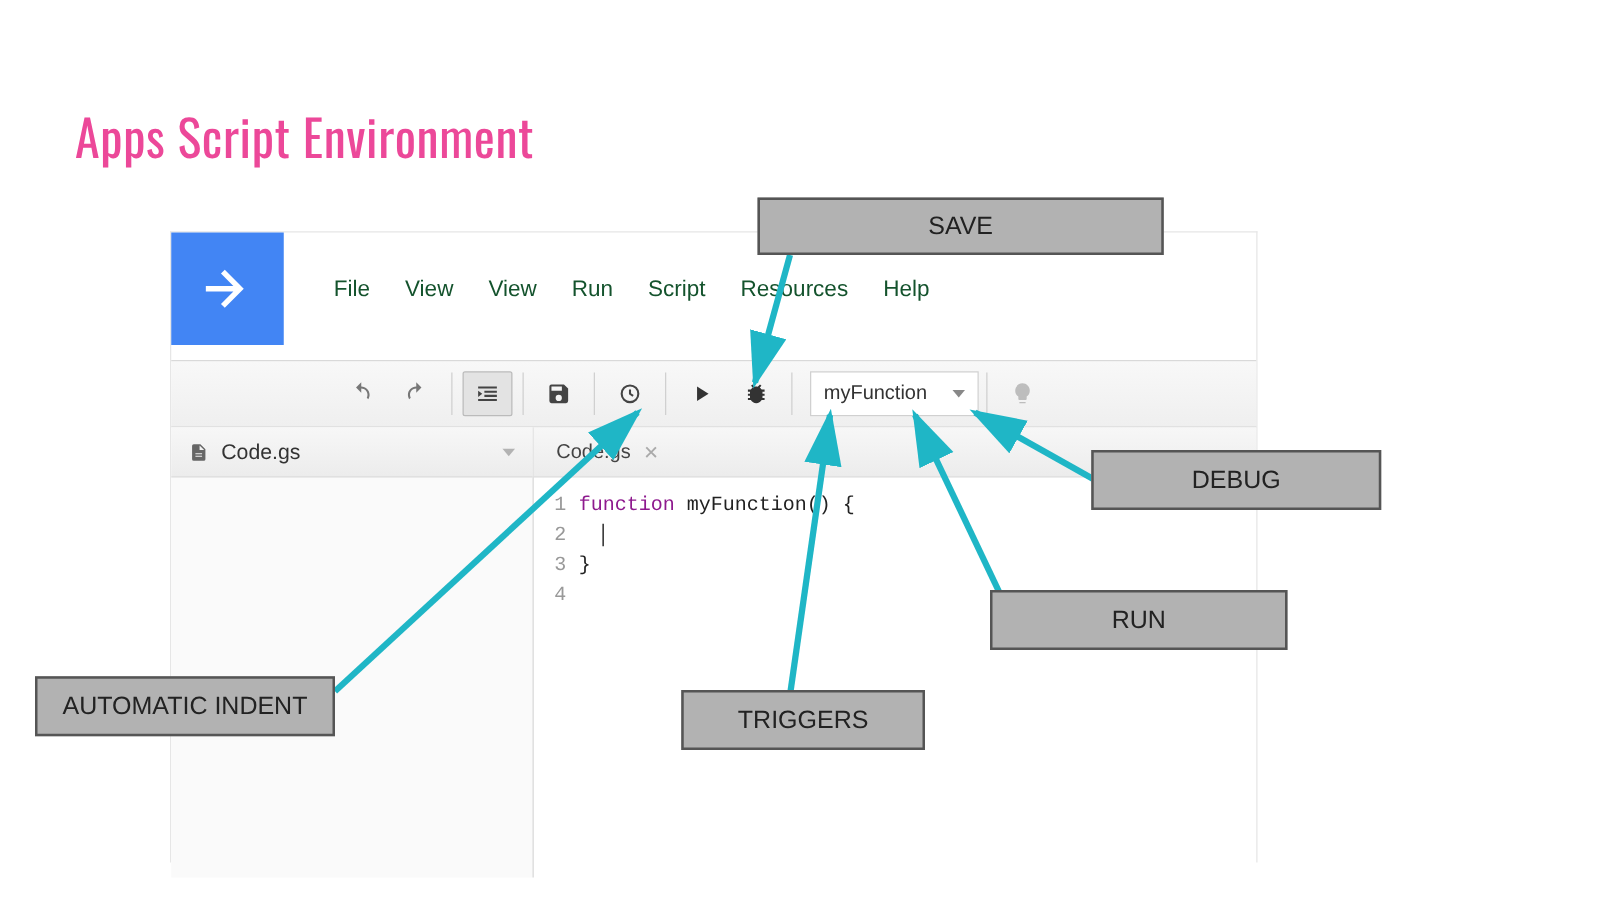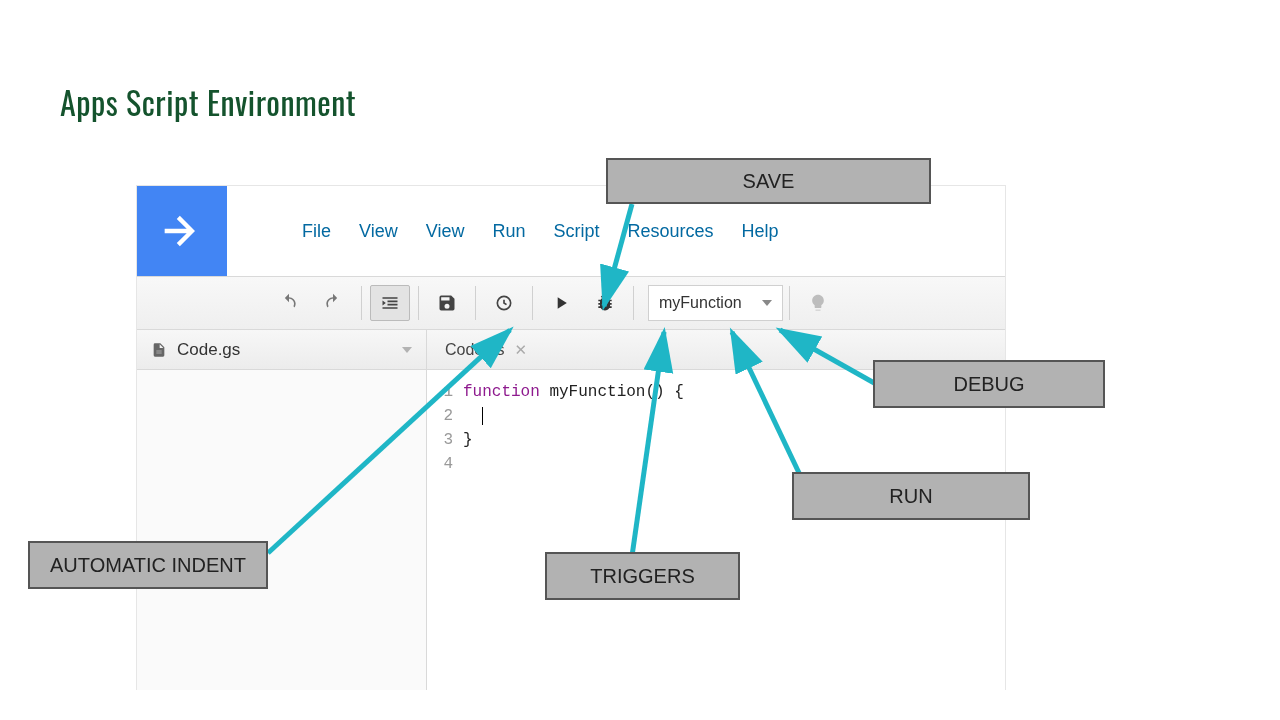--- a/index.html
+++ b/index.html
@@ -9,23 +9,23 @@
     background: #fff;
     font-family: Arial, Helvetica, sans-serif;
     position: relative;
     overflow: hidden;
   }
   .slide-title {
     position: absolute;
     left: 60px;
     top: 78px;
     font-family: 'Oswald', 'Arial Narrow', Arial, sans-serif;
-    font-size: 32px;
+    font-size: 40px;
     font-weight: 400;
-    color: #14532d;
+    color: #ec4899;
     letter-spacing: 0.5px;
     font-stretch: condensed;
   }
 
   
   .shot {
     position: absolute;
     left: 136px;
     top: 185px;
     width: 870px;
@@ -67,35 +67,35 @@
     color: #777;
     border: 1px solid #ddd;
     padding: 2px 8px;
     width: 210px;
     background: #fff;
   }
   .menubar {
     display: flex;
     gap: 28px;
     font-size: 18px;
-    color: #0369a1;
-    margin-left: 35px;
+    color: #14532d;
   }
   .menubar span { cursor: default; }
 
   
   .toolbar {
     height: 54px;
     background: linear-gradient(#f8f8f8, #efefef);
     border-top: 1px solid #d9d9d9;
     border-bottom: 1px solid #d9d9d9;
     display: flex;
     align-items: center;
     padding-left: 130px;
     gap: 0;
+    margin-top: 12px;
   }
   .tbbtn {
     width: 40px;
     height: 36px;
     display: flex;
     align-items: center;
     justify-content: center;
     color: #555;
     border: 1px solid transparent;
     border-radius: 2px;

